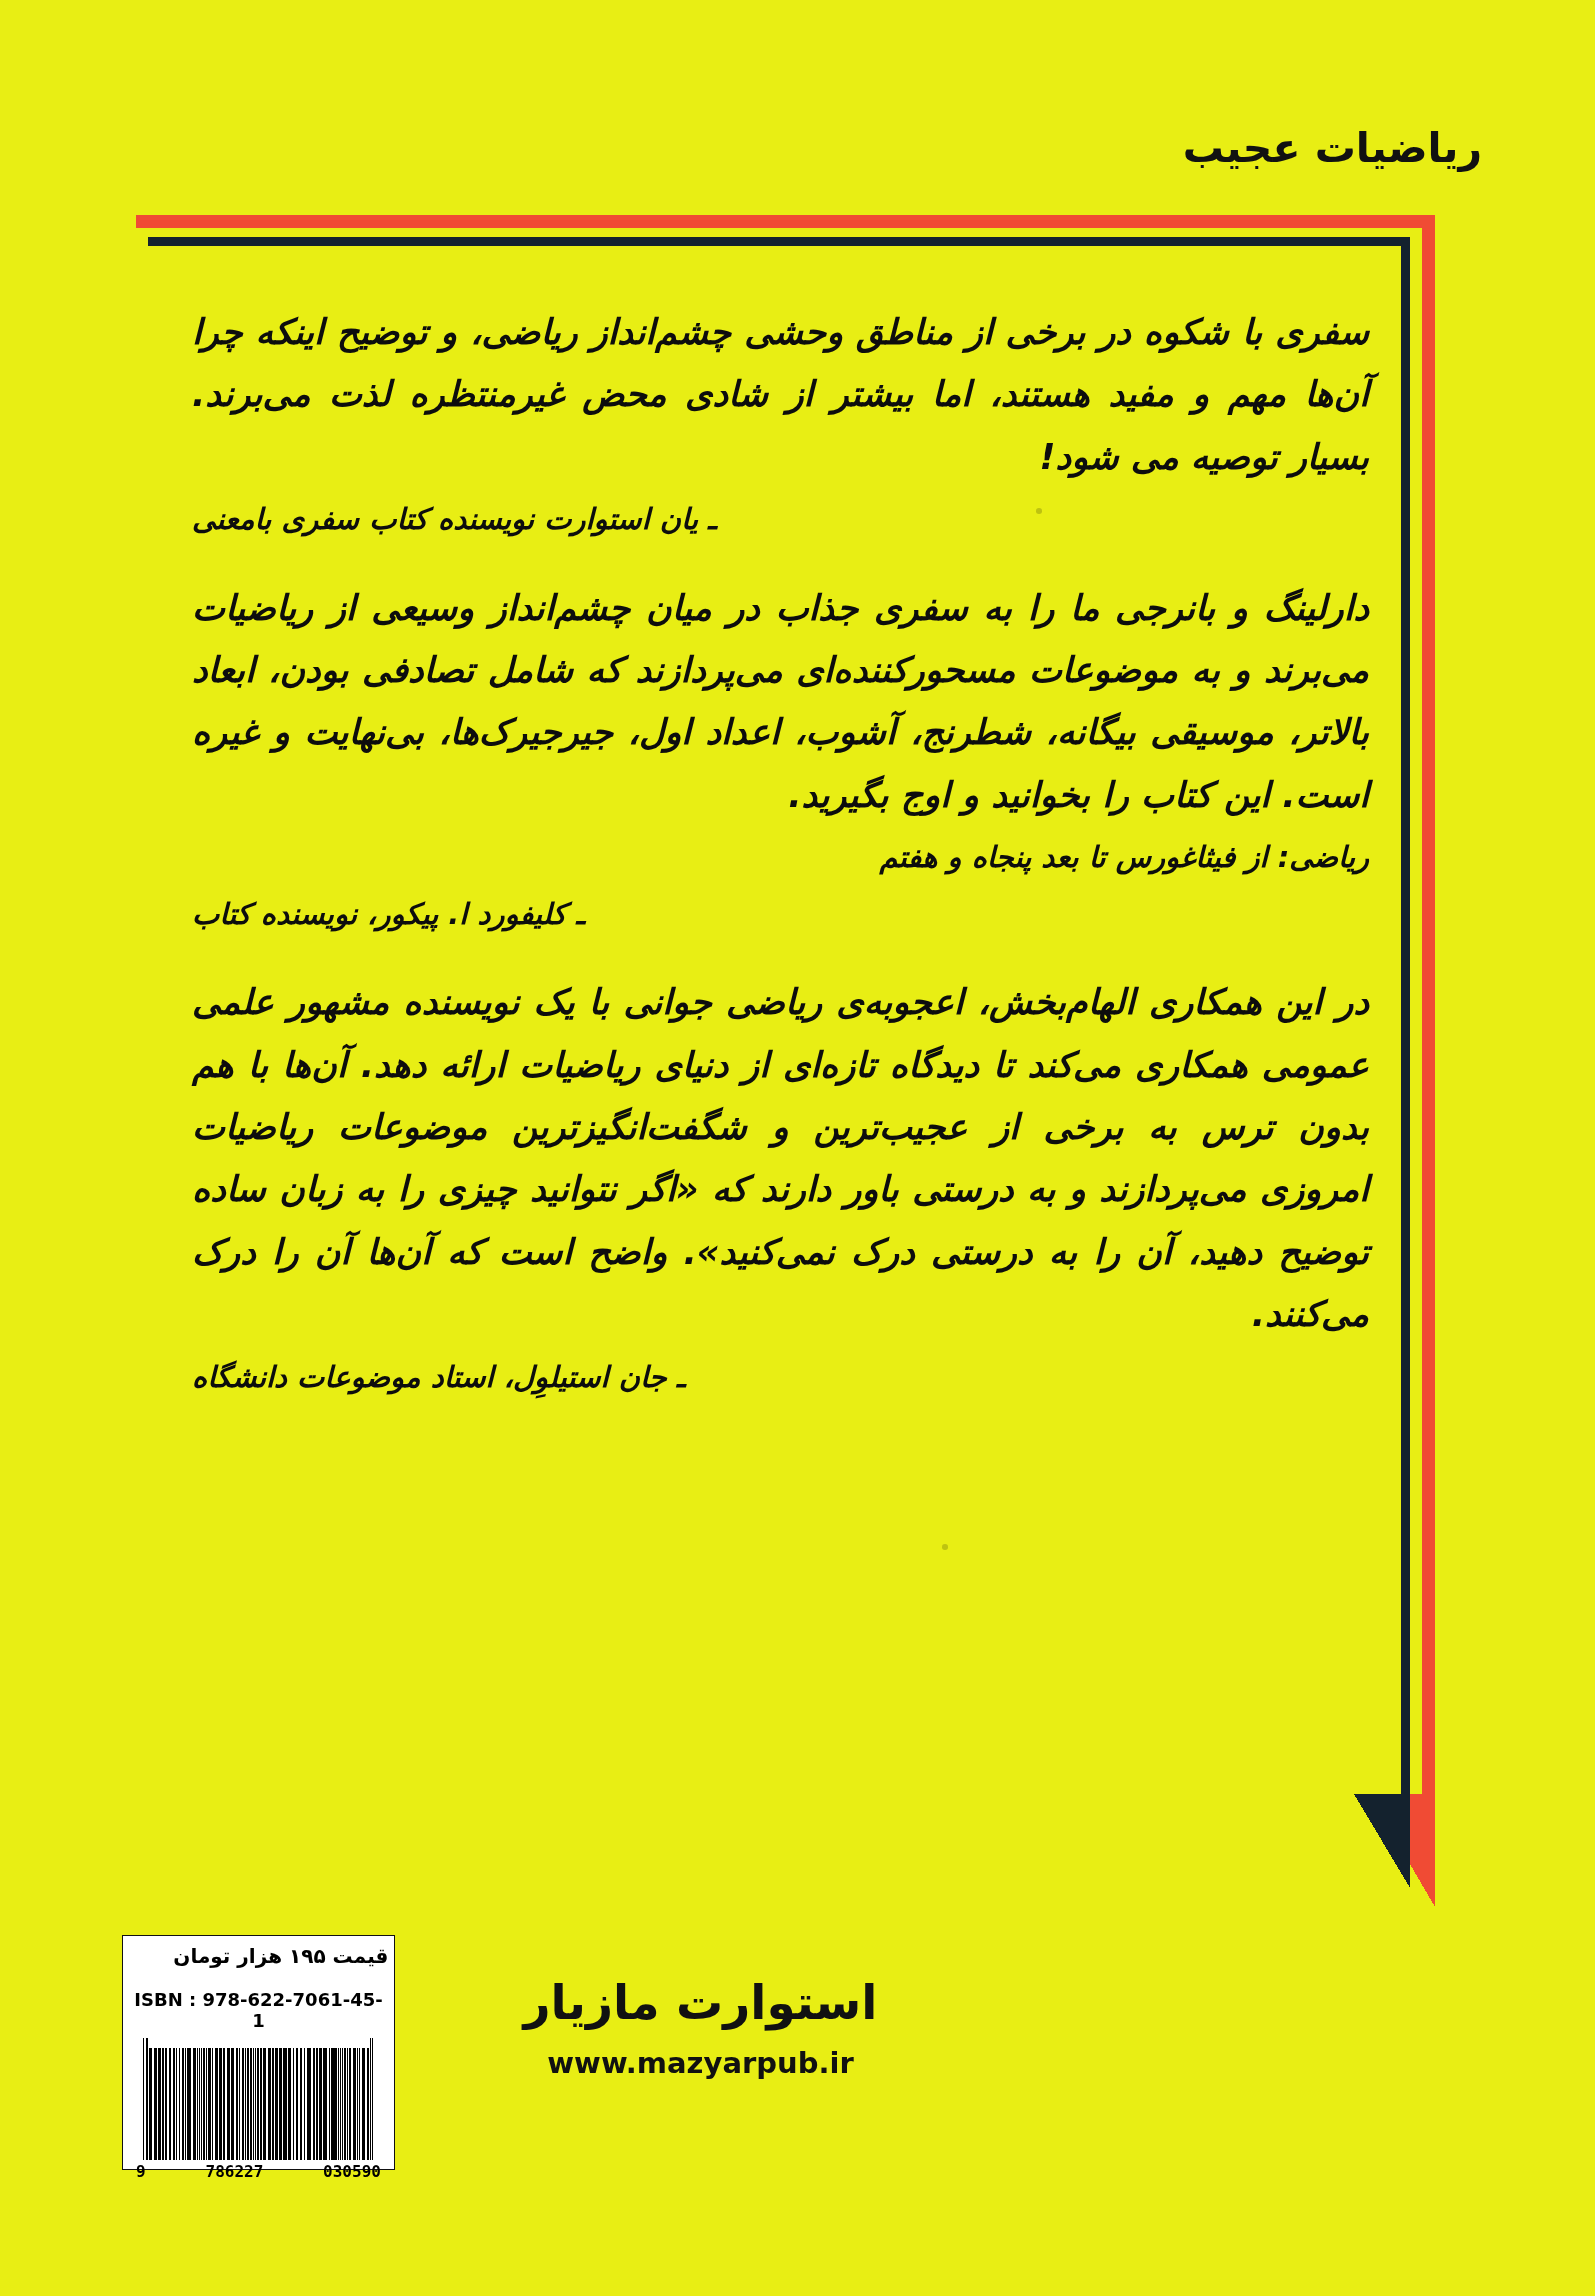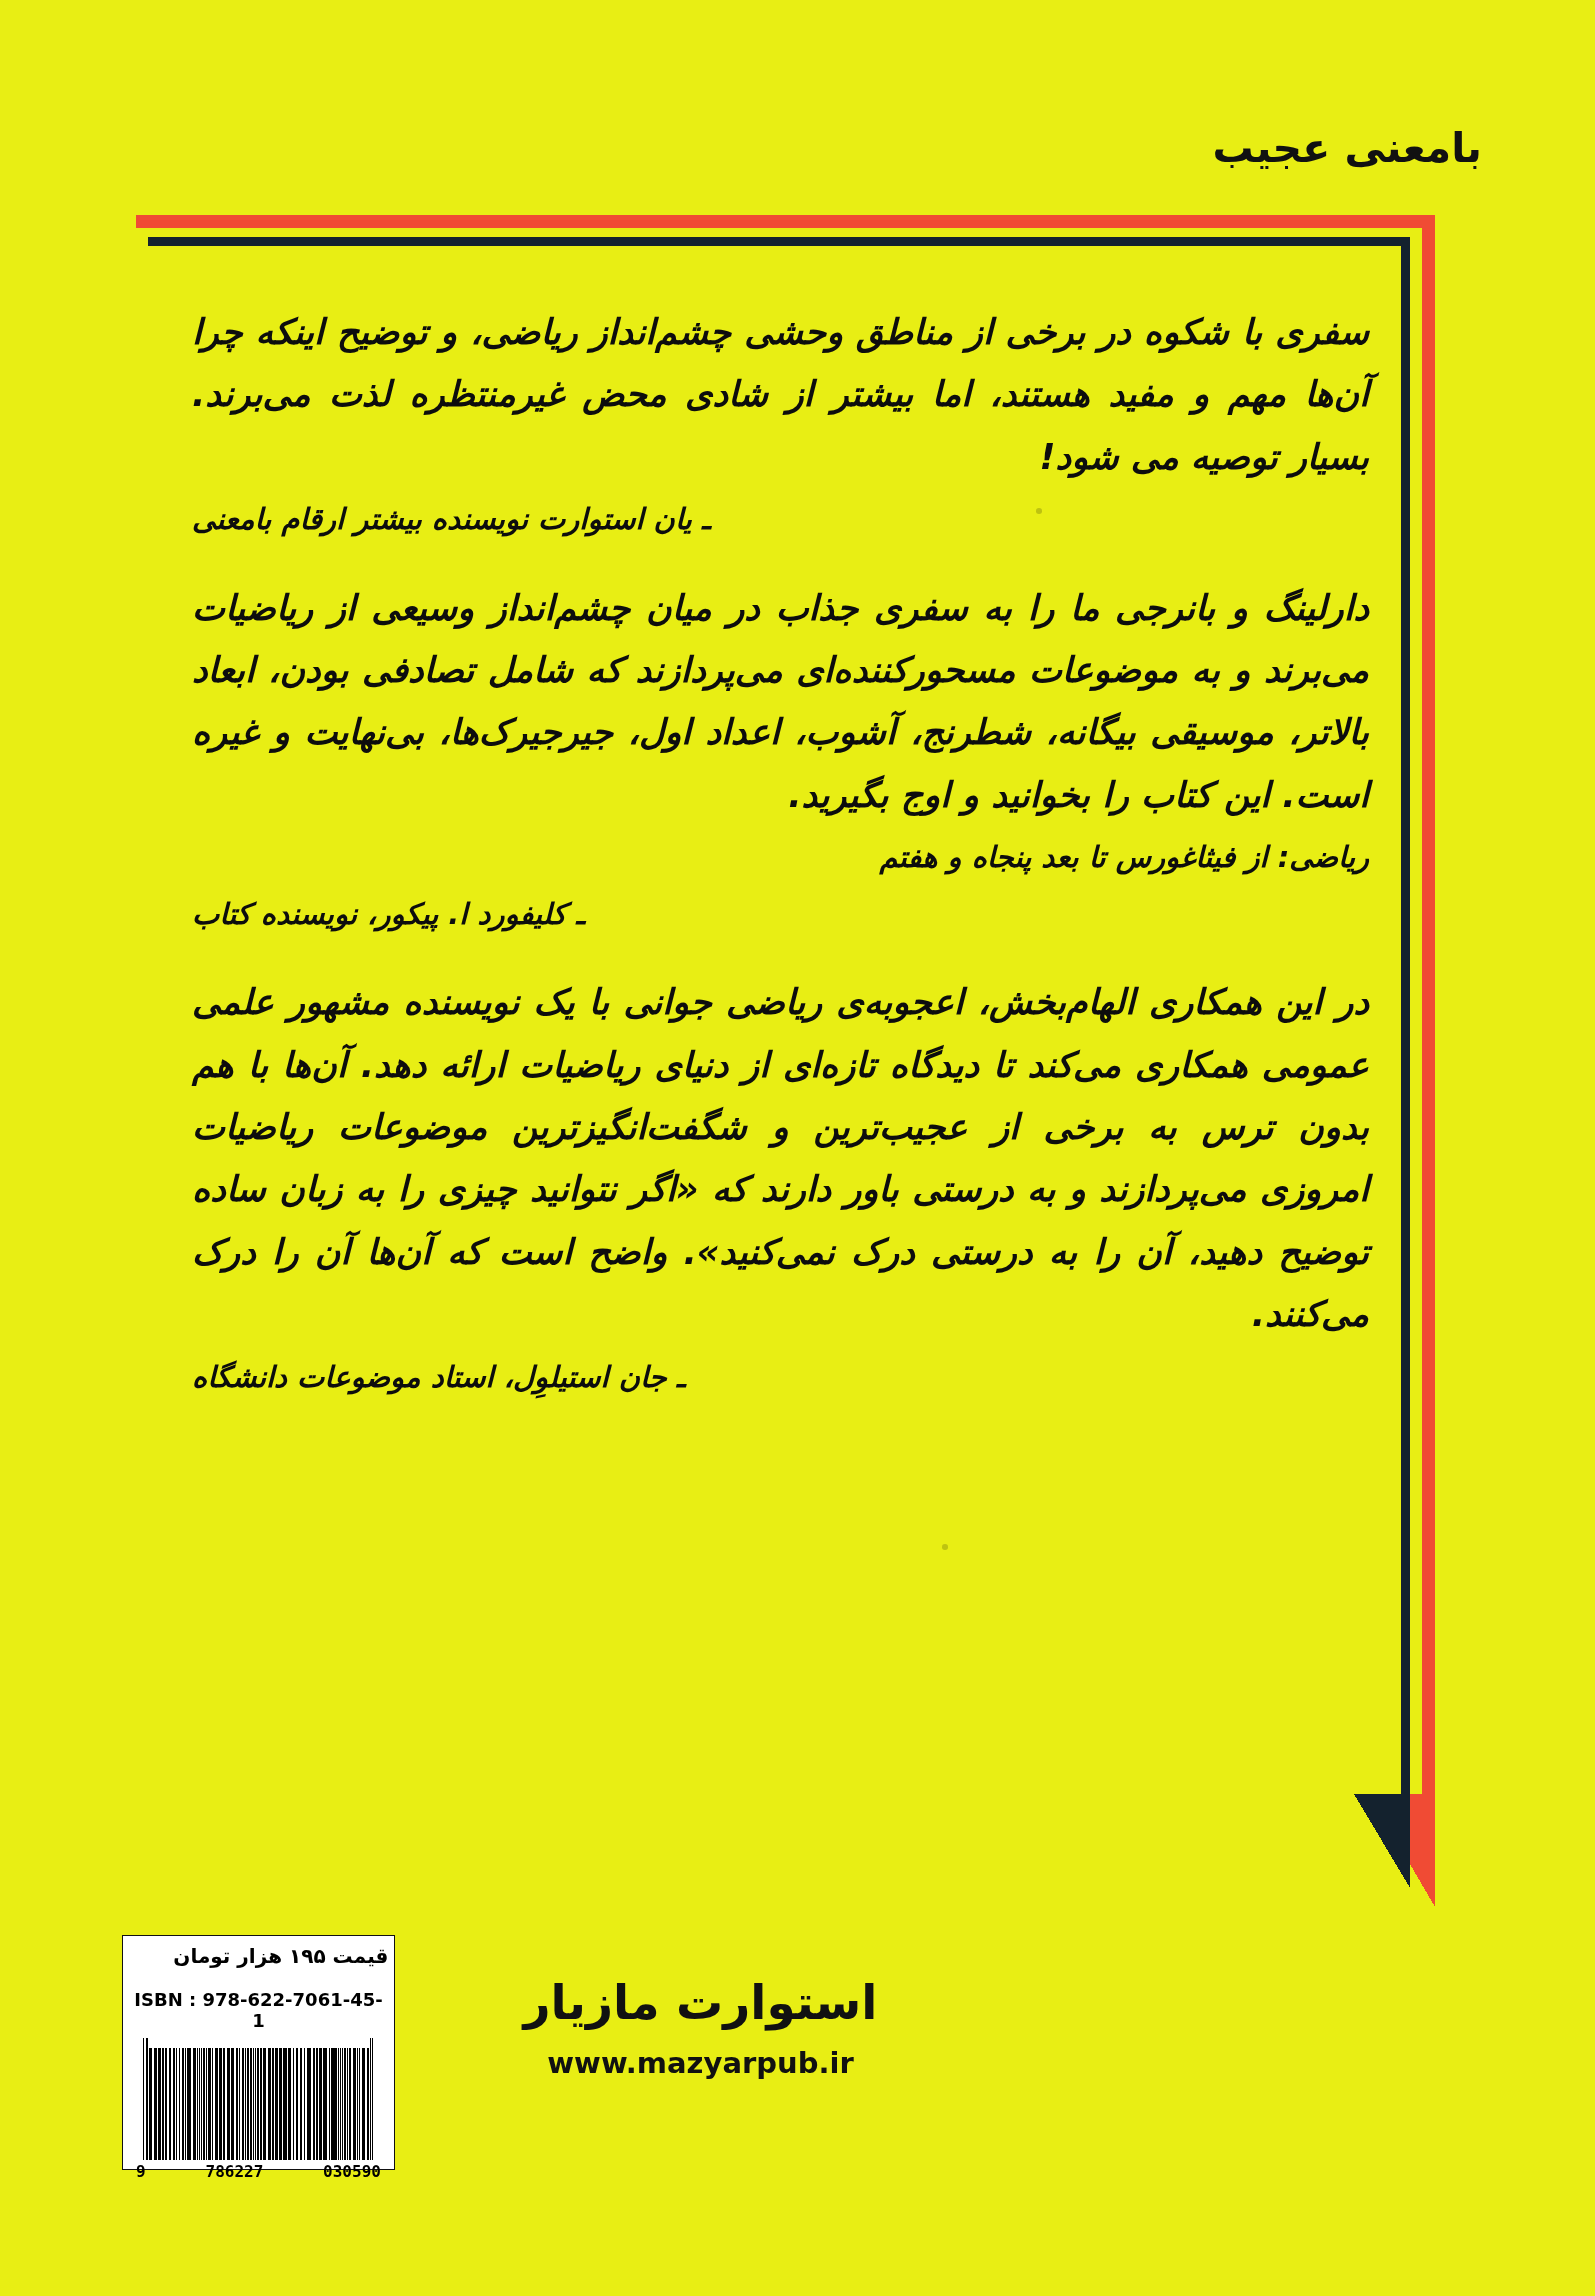--- a/index.html
+++ b/index.html
@@ -199,32 +199,32 @@
     height: 5.6px;
     background: rgba(0,0,0,0.18);
     border-radius: 50%;
   }
 </style>
 </head>
 <body>
 
 <div class="page">
 
-  <div class="top-title">بامعنی عجیب</div>
+  <div class="top-title">ریاضیات عجیب</div>
 
   <div class="frame-red"></div>
   <div class="frame-dark"></div>
   <div class="frame-red-tail"></div>
   <div class="frame-dark-tail"></div>
 
   <div class="blurbs">
 
     <div class="blurb">
       <div class="blurb-body">سفری با شکوه در برخی از مناطق وحشی چشم‌انداز ریاضی، و توضیح اینکه چرا آن‌ها مهم و مفید هستند، اما بیشتر از شادی محض غیرمنتظره لذت می‌برند. بسیار توصیه می شود!</div>
-      <div class="blurb-attrib">ـ یان استوارت نویسنده بیشتر ارقام بامعنی</div>
+      <div class="blurb-attrib">ـ یان استوارت نویسنده کتاب سفری بامعنی</div>
     </div>
 
     <div class="blurb">
       <div class="blurb-body">دارلینگ و بانرجی ما را به سفری جذاب در میان چشم‌انداز وسیعی از ریاضیات می‌برند و به موضوعات مسحورکننده‌ای می‌پردازند که شامل تصادفی بودن، ابعاد بالاتر، موسیقی بیگانه، شطرنج، آشوب، اعداد اول، جیرجیرک‌ها، بی‌نهایت و غیره است. این کتاب را بخوانید و اوج بگیرید.</div>
       <div class="blurb-attrib attrib-right ital">ریاضی: از فیثاغورس تا بعد پنجاه و هفتم</div>
       <div class="blurb-attrib">ـ کلیفورد ا. پیکور، نویسنده کتاب</div>
     </div>
 
     <div class="blurb">
       <div class="blurb-body">در این همکاری الهام‌بخش، اعجوبه‌ی ریاضی جوانی با یک نویسنده مشهور علمی عمومی همکاری می‌کند تا دیدگاه تازه‌ای از دنیای ریاضیات ارائه دهد. آن‌ها با هم بدون ترس به برخی از عجیب‌ترین و شگفت‌انگیزترین موضوعات ریاضیات امروزی می‌پردازند و به درستی باور دارند که «اگر نتوانید چیزی را به زبان ساده توضیح دهید، آن را به درستی درک نمی‌کنید». واضح است که آن‌ها آن را درک می‌کنند.</div>

